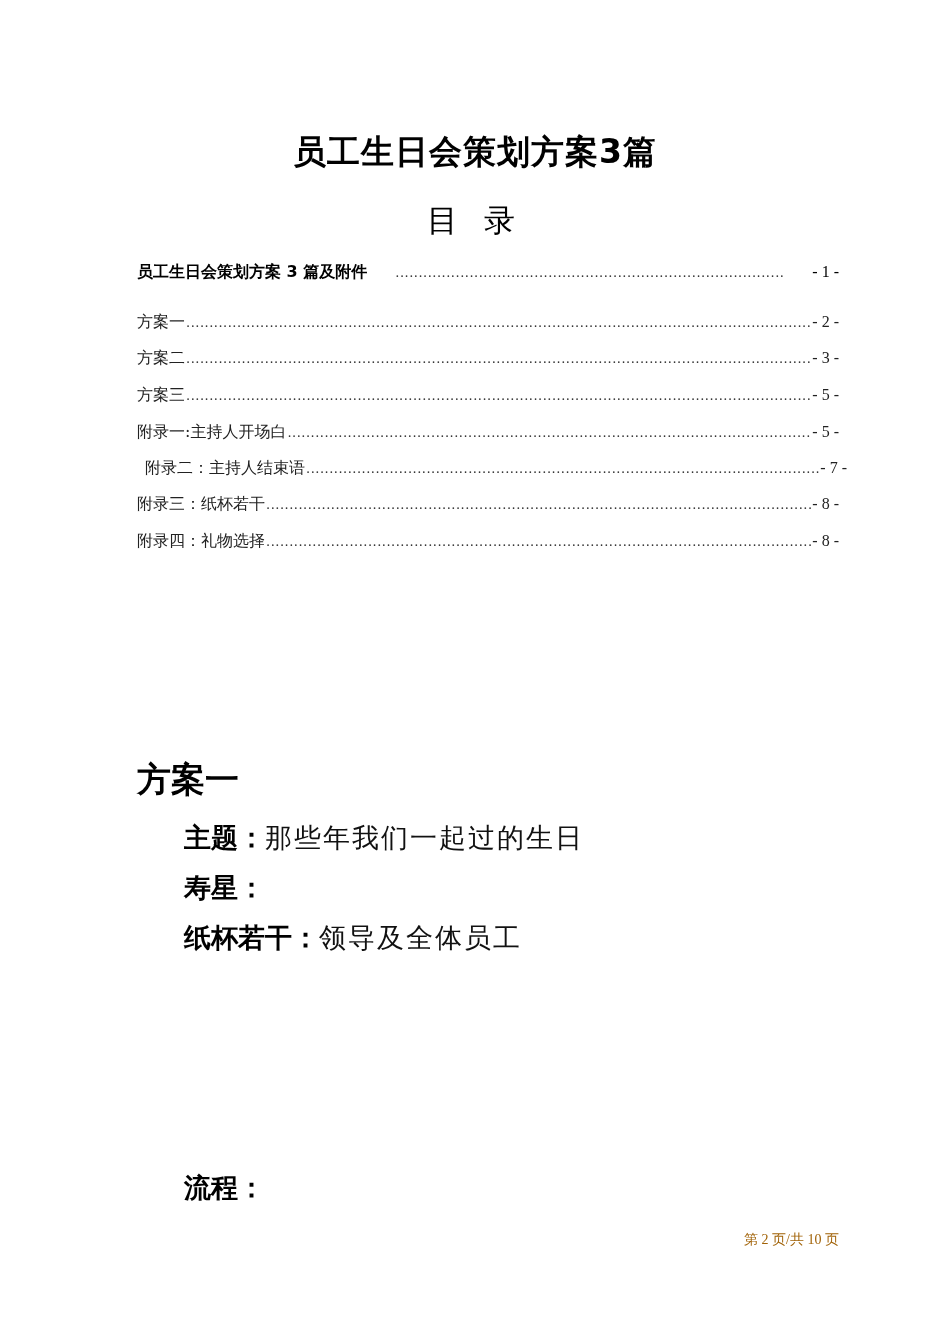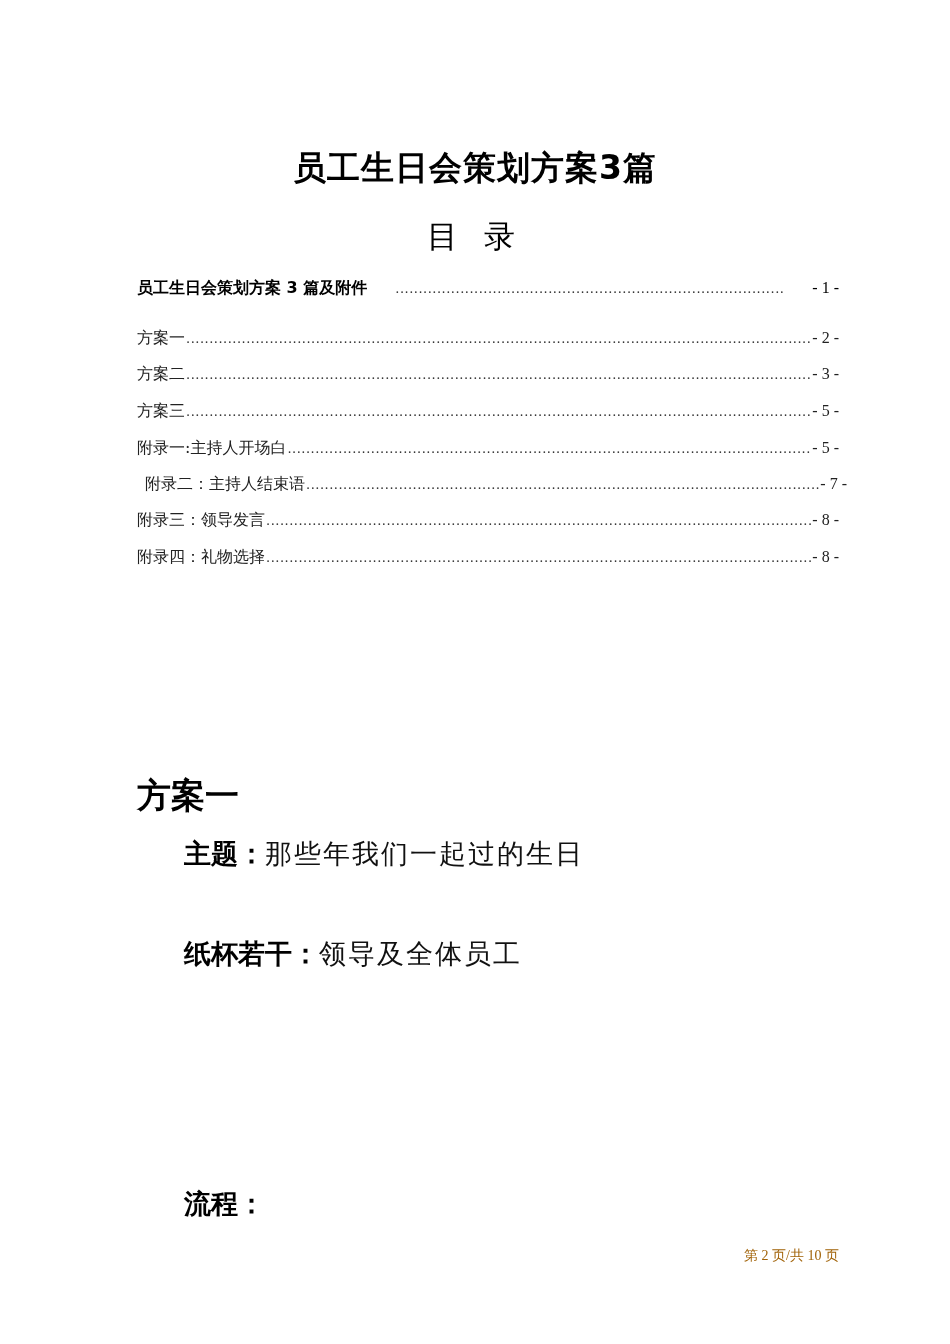--- a/index.html
+++ b/index.html
@@ -10,21 +10,21 @@
     body {
       width: 950px;
       height: 1344px;
       position: relative;
       overflow: hidden;
       color: #000;
       font-family: "DejaVu Serif", "Liberation Serif", serif;
     }
     .page {
       position: absolute;
-      left: 0; top: 16px;
+      left: 0; top: 0;
       width: 950px; height: 1172px;
     }
     .doc-title {
       position: absolute;
       left: 0; right: 0;
       top: 128px;
       text-align: center;
       font-family: "DejaVu Sans", "Liberation Sans", sans-serif;
       font-weight: bold;
       font-size: 33px;
@@ -154,37 +154,40 @@
       <span class="label">附录一:主持人开场白</span>
       <span class="leader"></span>
       <span class="page-num">- 5 -</span>
     </div>
     <div class="toc-entry" style="top:457px;margin-left:8px;">
       <span class="label">附录二：主持人结束语</span>
       <span class="leader"></span>
       <span class="page-num">- 7 -</span>
     </div>
     <div class="toc-entry" style="top:493px;">
-      <span class="label">附录三：领导发言</span>
+      <span class="label">附录三：纸杯若干</span>
       <span class="leader"></span>
       <span class="page-num">- 8 -</span>
     </div>
     <div class="toc-entry" style="top:530px;">
       <span class="label">附录四：礼物选择</span>
       <span class="leader"></span>
       <span class="page-num">- 8 -</span>
     </div>
   </div>
 
   <div class="section-heading">方案一</div>
 
   <div class="field" style="top:813px;">
     <span class="indent"></span><span class="key">主题：</span><span class="val">那些年我们一起过的生日</span>
   </div>
 
+  <div class="field" style="top:863px;">
+    <span class="indent"></span><span class="key">寿星：</span><span class="val"></span>
+  </div>
 
   <div class="field" style="top:913px;">
     <span class="indent"></span><span class="key">纸杯若干：</span><span class="val">领导及全体员工</span>
   </div>
 
 
 
   <div class="field" style="top:1163px;">
     <span class="indent"></span><span class="key">流程：</span><span class="val"></span>
   </div>

